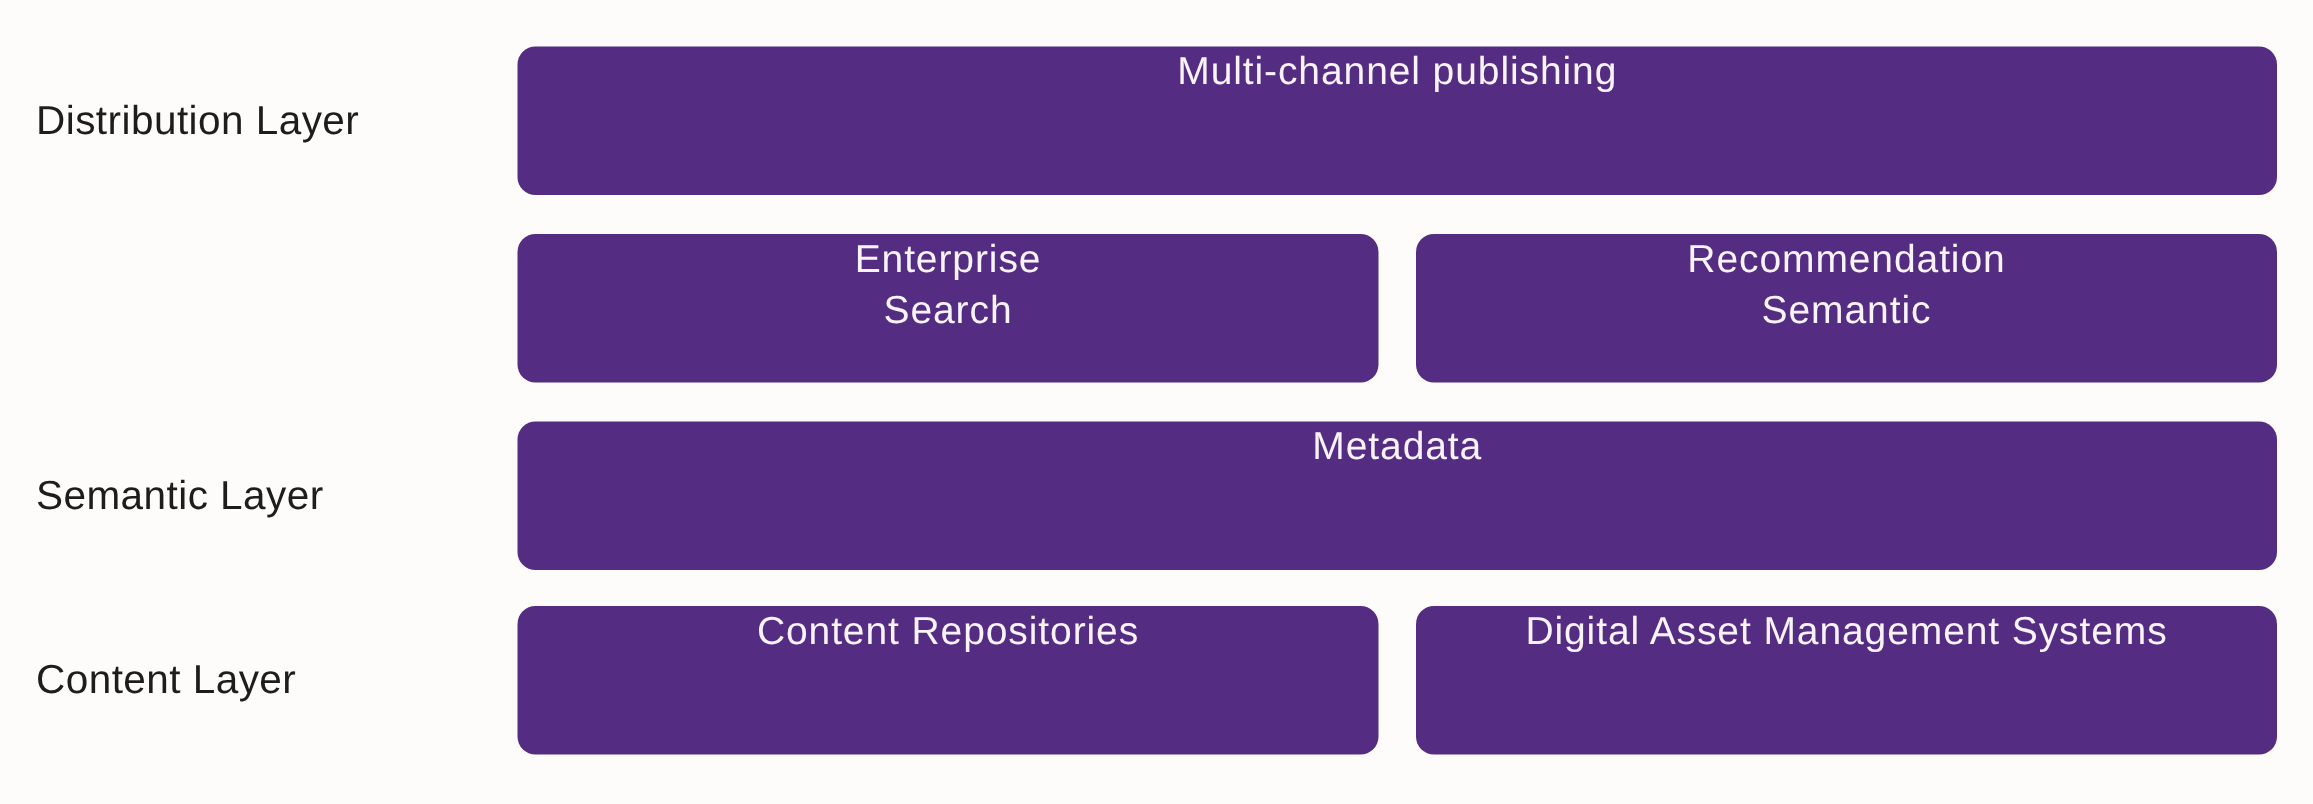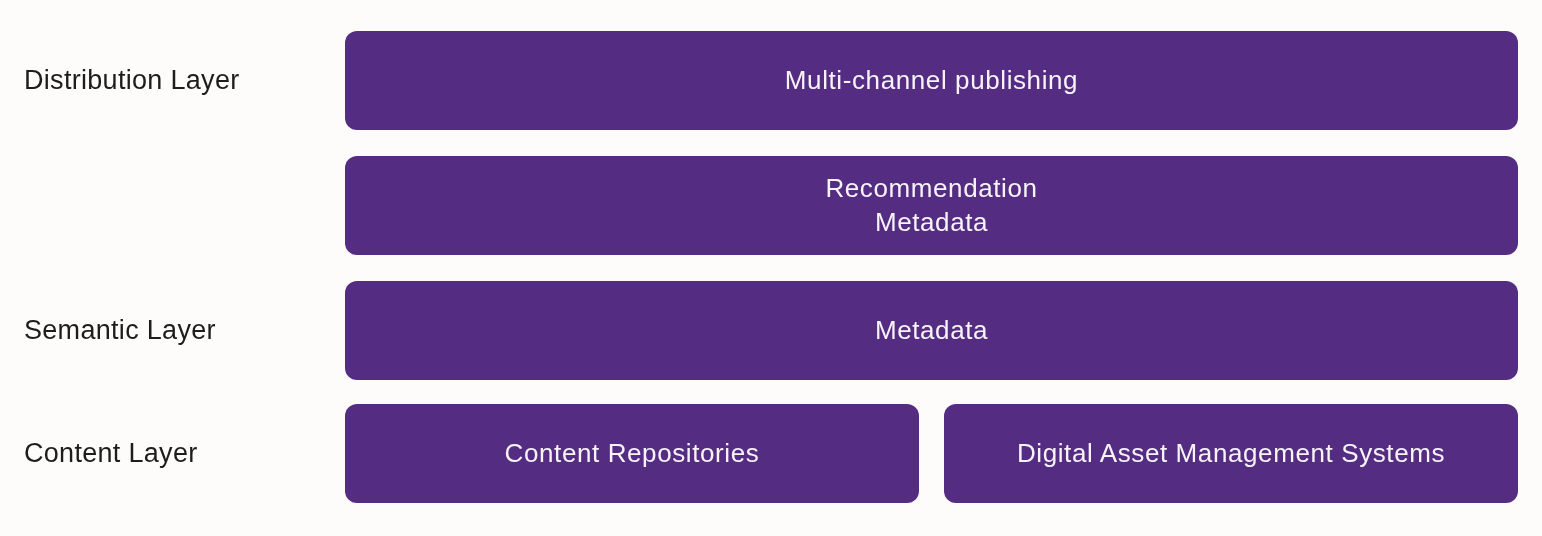--- a/index.html
+++ b/index.html
@@ -47,21 +47,20 @@
     top: 0;
     bottom: 0;
     display: flex;
     gap: 25px;
   }
   .box {
     flex: 1;
     background: var(--box-bg);
     border-radius: 12px;
     display: flex;
-    align-items: center;
     justify-content: center;
   }
   .box-label {
     color: var(--box-text);
     font-size: 26px;
     font-weight: 400;
     letter-spacing: 0.6px;
     line-height: 1.3;
     text-align: center;
     white-space: pre-line;
@@ -81,22 +80,26 @@
     <div class="boxes">
       <div class="box">
         <span class="box-label">Multi-channel publishing</span>
       </div>
     </div>
   </div>
 
   <div class="row row-2">
     <div class="boxes">
       <div class="box">
+        <span class="box-label">Enterprise
+Search</span>
+      </div>
+      <div class="box">
         <span class="box-label">Recommendation
-Metadata</span>
+Semantic</span>
       </div>
     </div>
   </div>
 
   <div class="row row-4">
     <div class="row-label">Content Layer</div>
     <div class="boxes">
       <div class="box">
         <span class="box-label">Content Repositories</span>
       </div>

